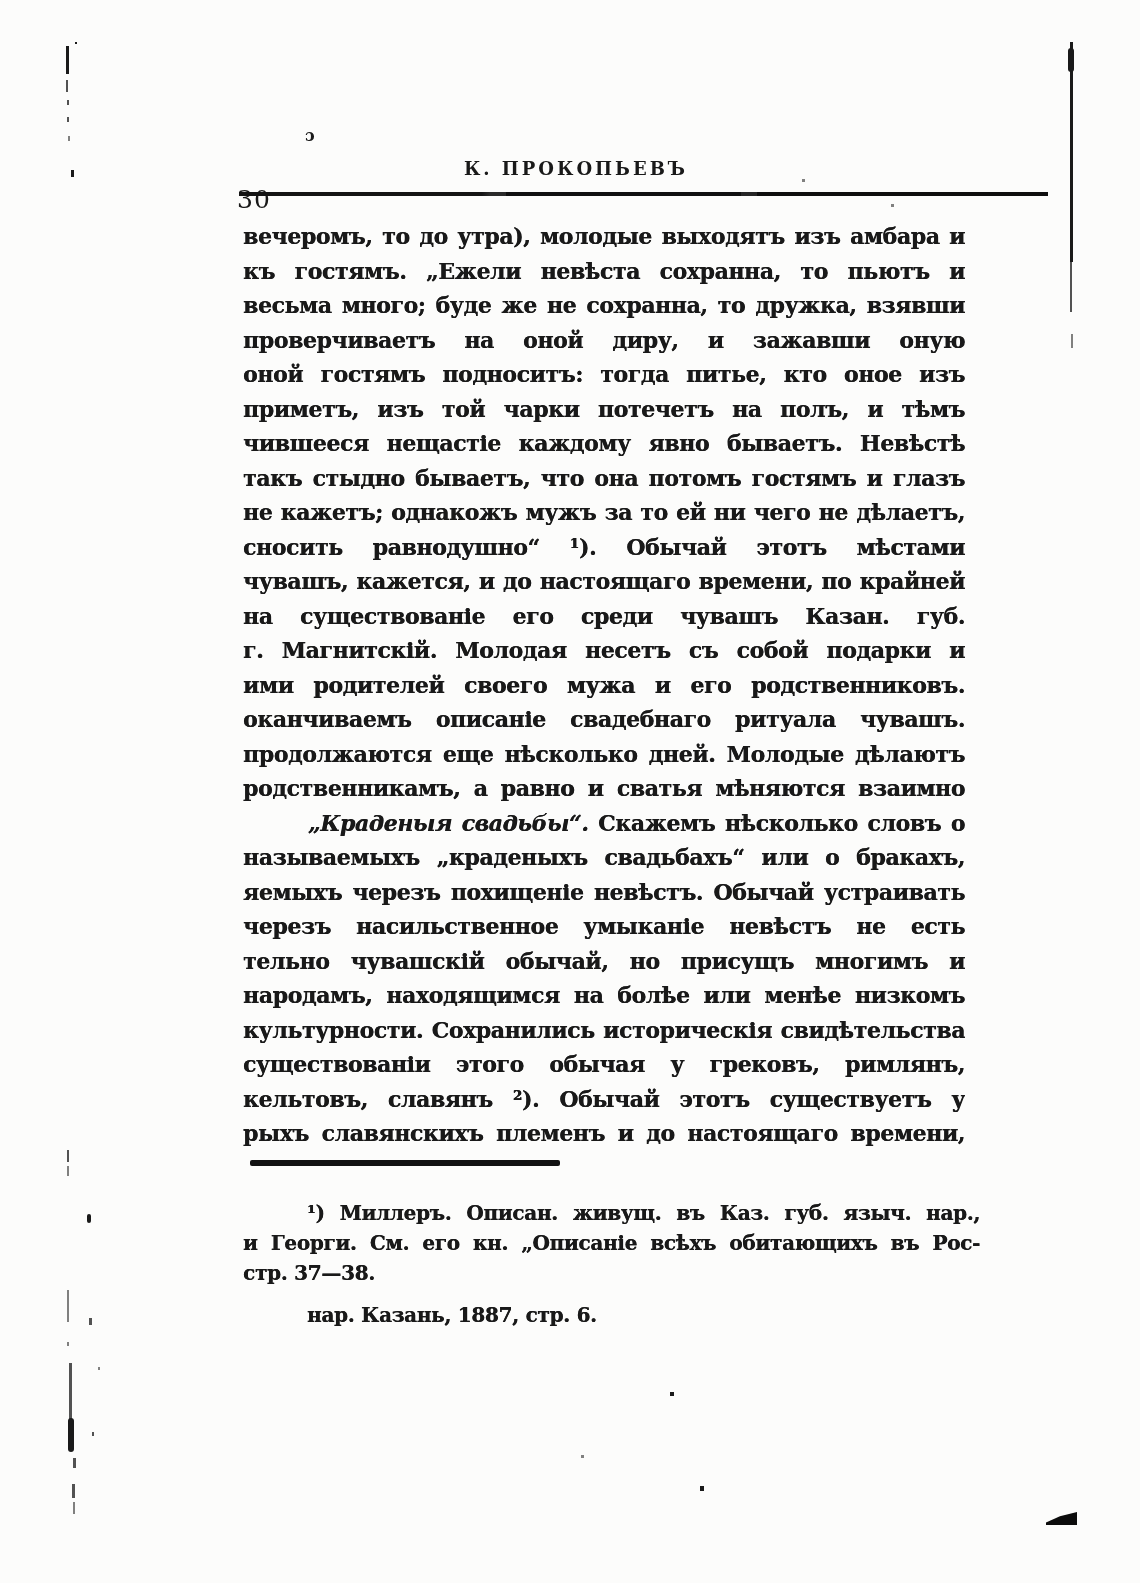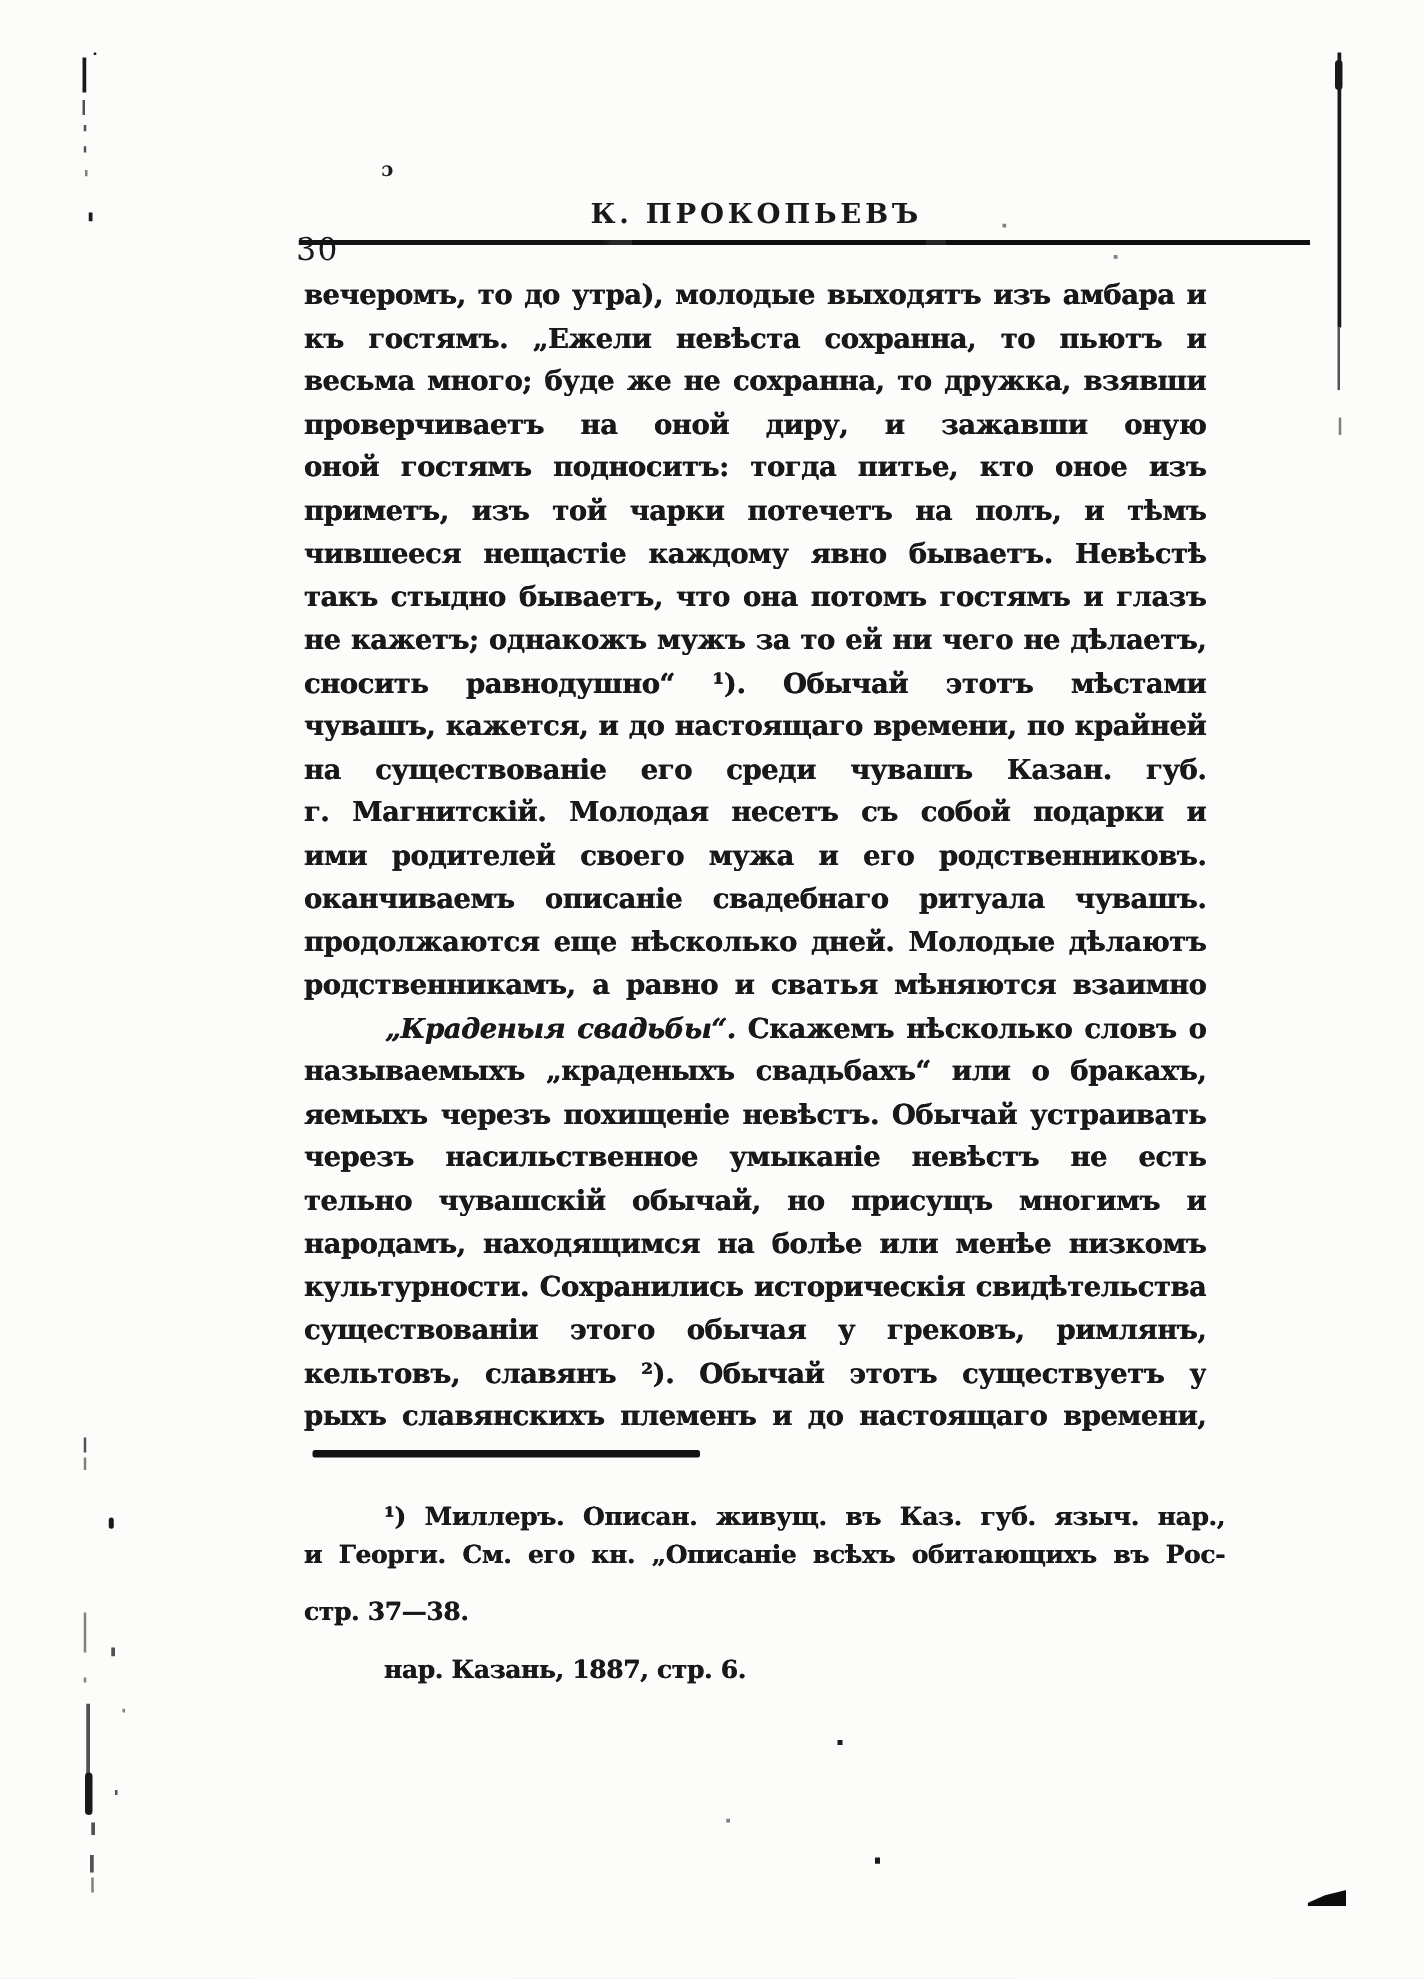--- a/index.html
+++ b/index.html
@@ -9,22 +9,22 @@
     background:var(--paper);
     font-family:"DejaVu Serif", serif; color:var(--ink);
     overflow:hidden;
   }
   
   .pagenum {
     position:absolute; left:237px; top:153px;
     font-size:25px; font-weight:normal; letter-spacing:1px;margin-top:32px;
   }
   .runtitle {
-    position:absolute; left:605px; top:158px; transform:translateX(-50%);
-    font-size:22px; font-weight:bold; letter-spacing:3px; white-space:nowrap;
+    position:absolute; left:576px; top:158px; transform:translateX(-50%);
+    font-size:18px; font-weight:bold; letter-spacing:3px; white-space:nowrap;
   }
   .header-rule {
     position:absolute; left:239px; top:192px; width:809px; height:4px;
     background:linear-gradient(90deg,#141414 0 30%,#2a2a2a 31% 33%,#101010 33% 62%,#262626 62% 64%,#0e0e0e 64% 100%);
   }
   
   .body-block { position:absolute; left:243px; top:219px; width:722px; }
   .line {
     height:34.5px; line-height:34.5px; overflow:hidden;
     font-size:22px; font-weight:bold; letter-spacing:-0.4px;
@@ -37,21 +37,21 @@
   
   .footnote-rule {
     position:absolute; left:250px; top:1160px; width:310px; height:6px;
     background:#121212; border-radius:2px;
   }
   .footnotes { position:absolute; left:243px; top:1186px; width:737px; }
   .footnote .line {
     height:30px; line-height:30px; font-size:20px; letter-spacing:-0.3px;
   }
   .footnote .line:first-child { padding-left:64px;margin-top:12px; }
-  .footnote .line:last-child { text-align-last:left;margin-top:16px; }
+  .footnote .line:last-child { text-align-last:left; }
   
   .mark { position:absolute; background:#1a1a1a; }
   .soft { opacity:.75; }
   .softer { opacity:.55; }
   .curl-mark {
     position:absolute; left:1046px; top:1512px; width:31px; height:13px;
     background:#0c0c0c;
     clip-path:polygon(0 80%, 45% 32%, 100% 0, 100% 100%, 0 100%);
   }
   .stray-glyph {

